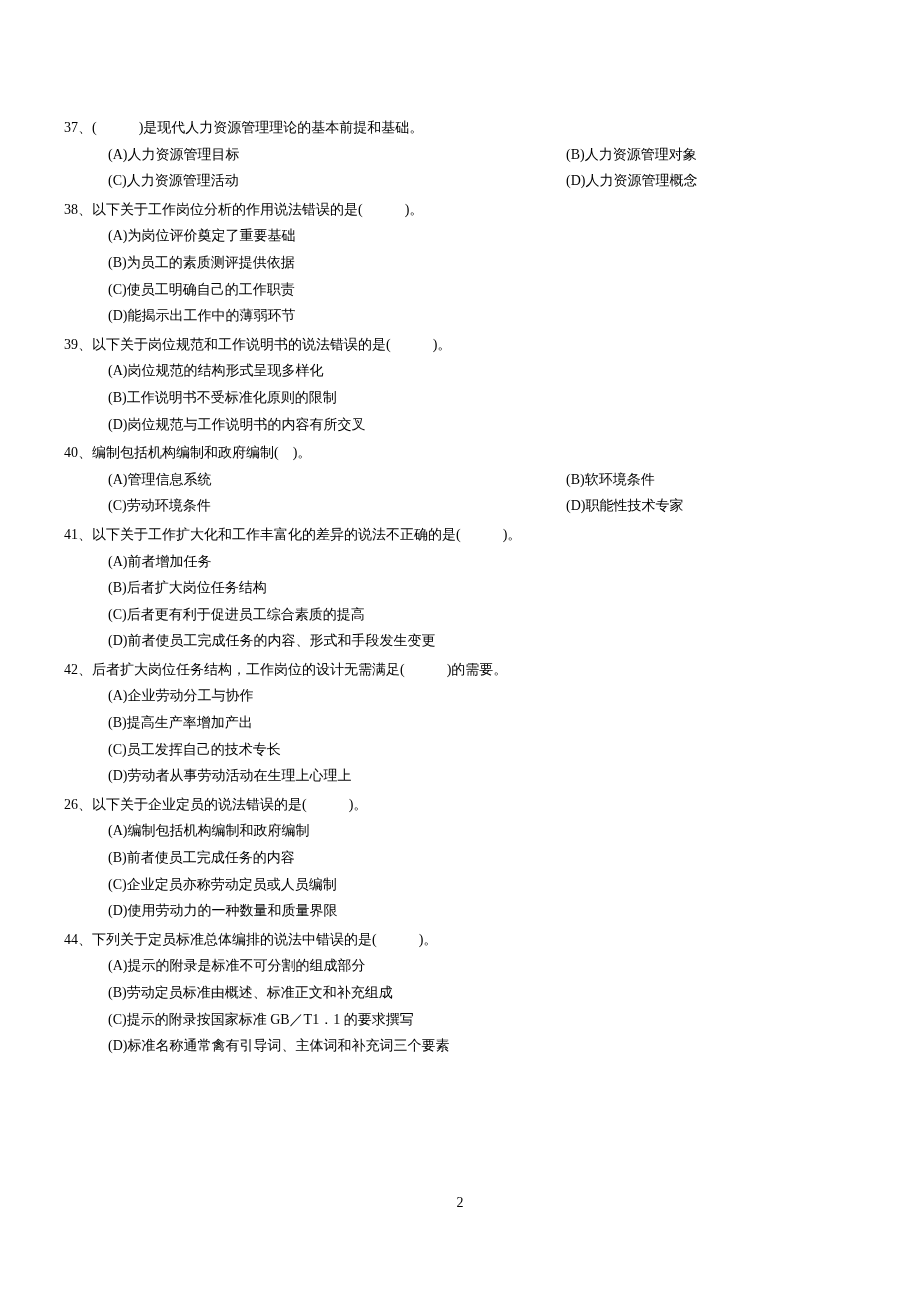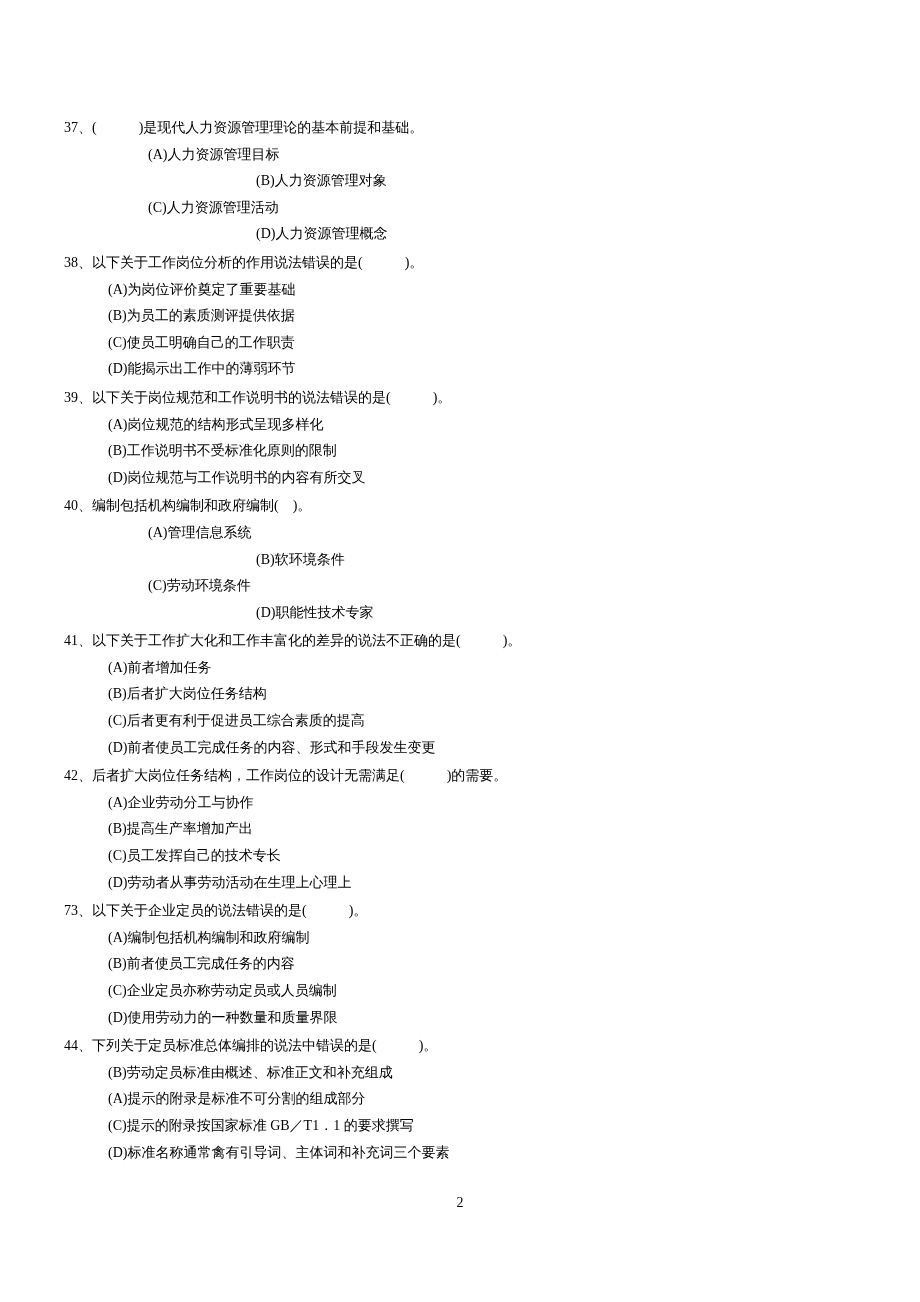--- a/index.html
+++ b/index.html
@@ -22,21 +22,20 @@
     .q-stem {
       display: block;
     }
     .options-two-col {
       display: flex;
       flex-wrap: wrap;
       padding-left: 44px;
     }
     .options-two-col .opt {
       width: 50%;
-      margin-left: 40px;
     }
     .options-two-col .opt.right {
       padding-left: 108px;
     }
     .options-one-col {
       padding-left: 44px;
     }
     .options-one-col .opt {
       display: block;
     }
@@ -107,33 +106,33 @@
     <div class="q-stem"><span>42</span>、<span>后者扩大岗位任务结构，工作岗位的设计无需满足(　　　)的需要。</span></div>
     <div class="options-one-col">
       <div class="opt">(A)企业劳动分工与协作</div>
       <div class="opt">(B)提高生产率增加产出</div>
       <div class="opt">(C)员工发挥自己的技术专长</div>
       <div class="opt">(D)劳动者从事劳动活动在生理上心理上</div>
     </div>
   </div>
 
   <div class="question">
-    <div class="q-stem"><span>73</span>、<span>以下关于企业定员的说法错误的是(　　　)。</span></div>
+    <div class="q-stem"><span>26</span>、<span>以下关于企业定员的说法错误的是(　　　)。</span></div>
     <div class="options-one-col">
       <div class="opt">(A)编制包括机构编制和政府编制</div>
       <div class="opt">(B)前者使员工完成任务的内容</div>
       <div class="opt">(C)企业定员亦称劳动定员或人员编制</div>
       <div class="opt">(D)使用劳动力的一种数量和质量界限</div>
     </div>
   </div>
 
   <div class="question">
     <div class="q-stem"><span>44</span>、<span>下列关于定员标准总体编排的说法中错误的是(　　　)。</span></div>
     <div class="options-one-col">
+      <div class="opt">(A)提示的附录是标准不可分割的组成部分</div>
       <div class="opt">(B)劳动定员标准由概述、标准正文和补充组成</div>
-      <div class="opt">(A)提示的附录是标准不可分割的组成部分</div>
       <div class="opt">(C)提示的附录按国家标准 GB／T1．1 的要求撰写</div>
       <div class="opt">(D)标准名称通常禽有引导词、主体词和补充词三个要素</div>
     </div>
   </div>
 </div>
 
 <div class="page-number">2</div>
 
 </body></html>

